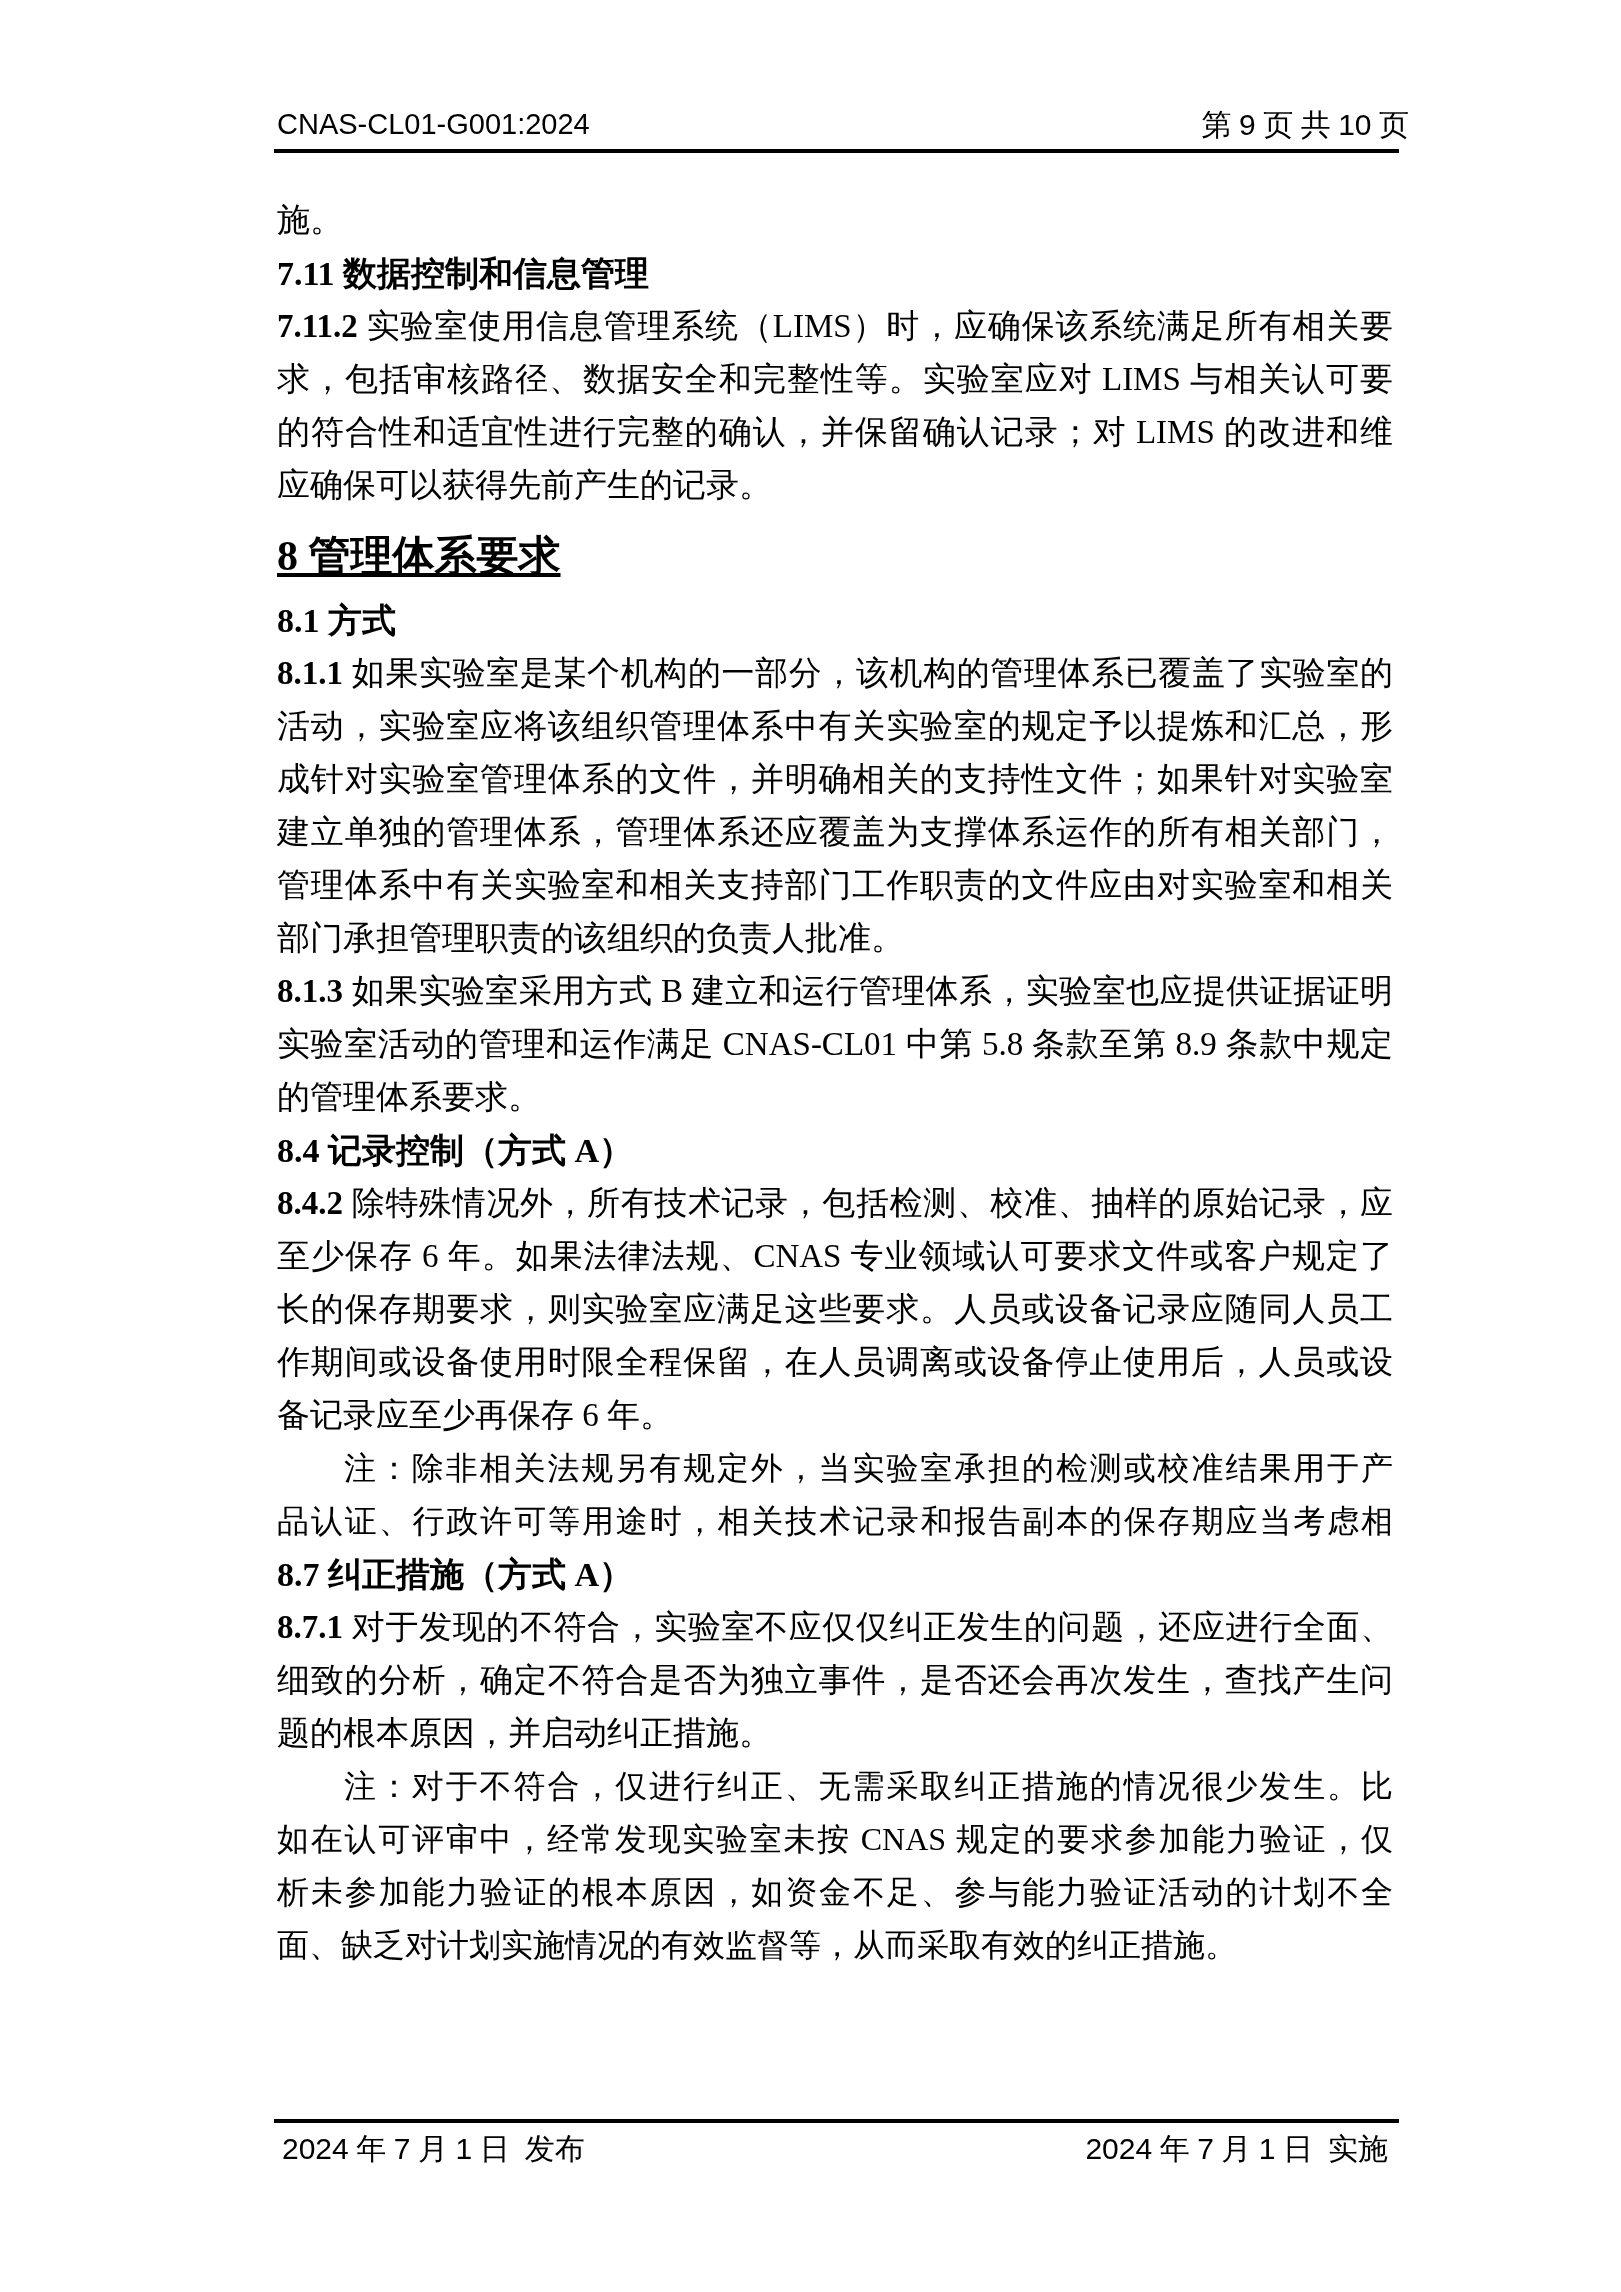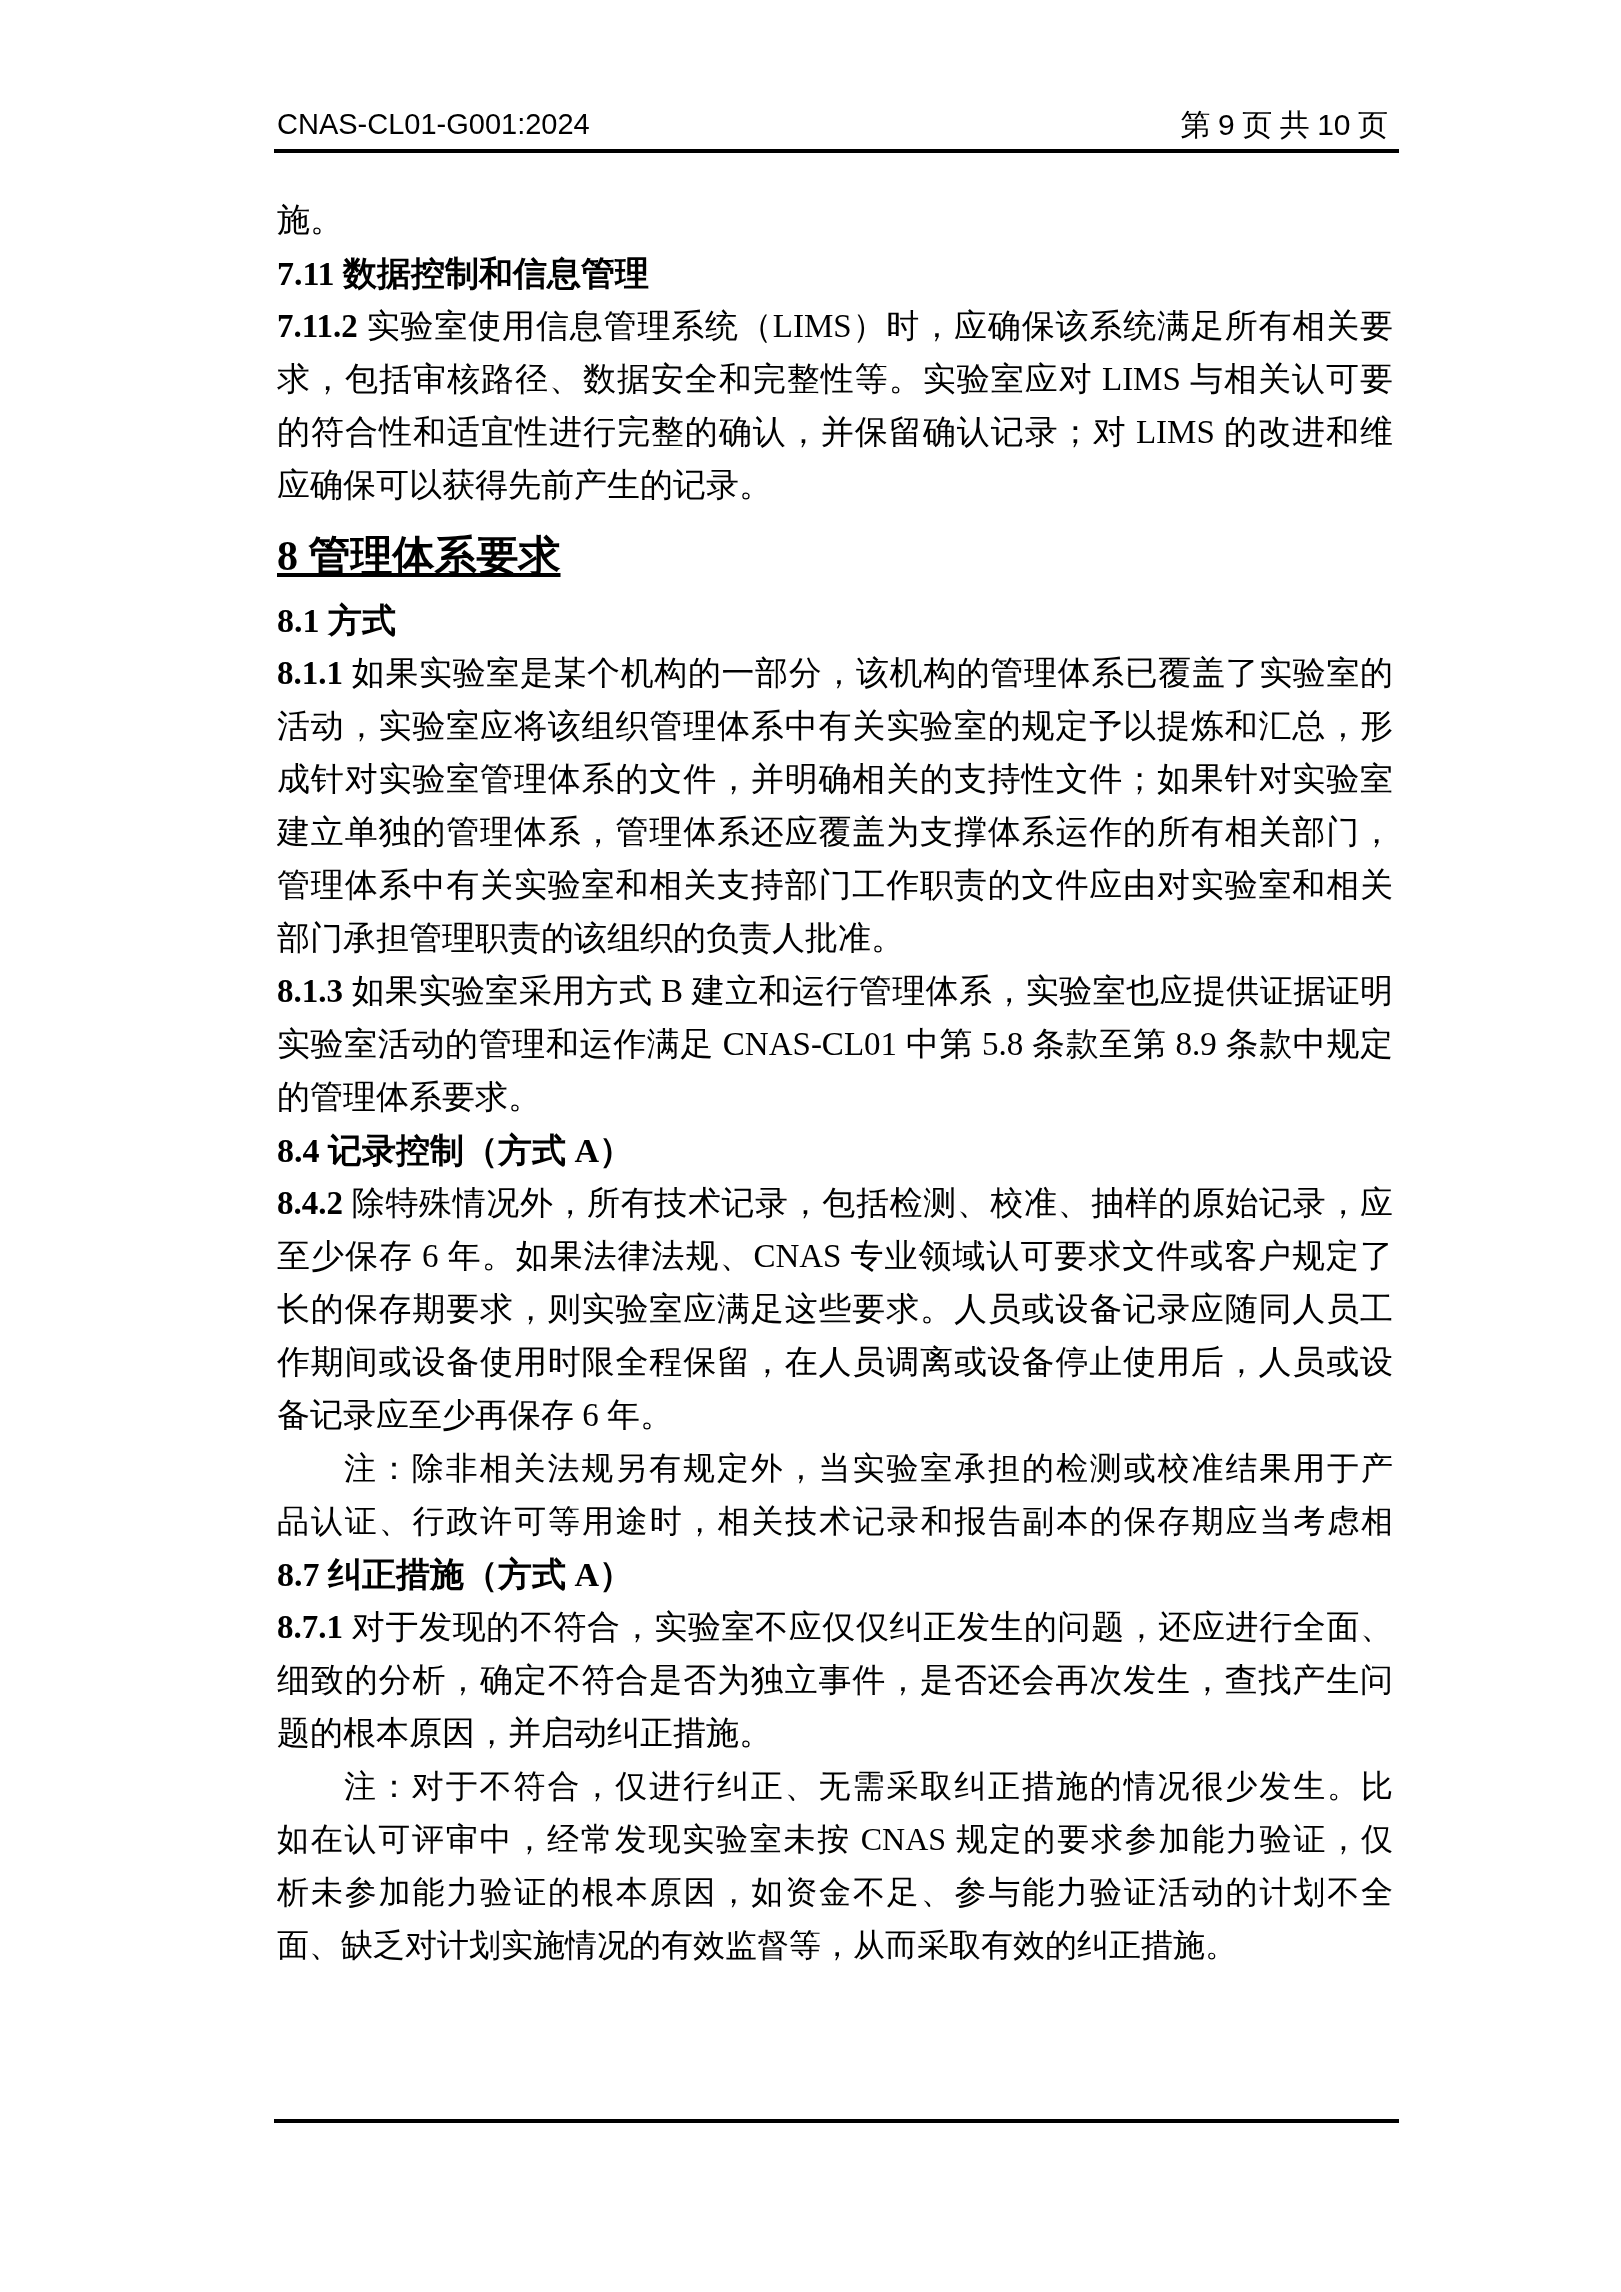--- a/index.html
+++ b/index.html
@@ -10,21 +10,21 @@
     background: #ffffff;
     color: #000000;
     font-family: "Liberation Serif", "DejaVu Serif", serif;
     overflow: hidden;
   }
 
   
   .header {
     position: absolute;
     left: 277px;
-    right: 233px;
+    right: 212px;
     top: 106px;
     display: flex;
     justify-content: space-between;
     align-items: flex-end;
     font-size: 30px;
     line-height: 37px;
     white-space: pre;
   }
   .doc-code {
     font-family: "Liberation Sans", "DejaVu Sans", sans-serif;
@@ -166,15 +166,19 @@
       </div>
       <div class="para note indent-first">
         <div class="line first">注：对于不符合，仅进行纠正、无需采取纠正措施的情况很少发生。比</div>
         <div class="line">如在认可评审中，经常发现实验室未按 CNAS 规定的要求参加能力验证，仅</div>
         <div class="line">析未参加能力验证的根本原因，如资金不足、参与能力验证活动的计划不全</div>
         <div class="line last">面、缺乏对计划实施情况的有效监督等，从而采取有效的纠正措施。</div>
       </div>
     </div>
 
   <div class="footer-rule"></div>
+  <div class="footer">
+    <span class="latinize"><span class="latin">2024</span> 年 <span class="latin">7</span> 月 <span class="latin">1</span> 日  发布</span>
+    <span class="latinize"><span class="latin">2024</span> 年 <span class="latin">7</span> 月 <span class="latin">1</span> 日  实施</span>
+  </div>
 
 </div>
 
 
 </body></html>

